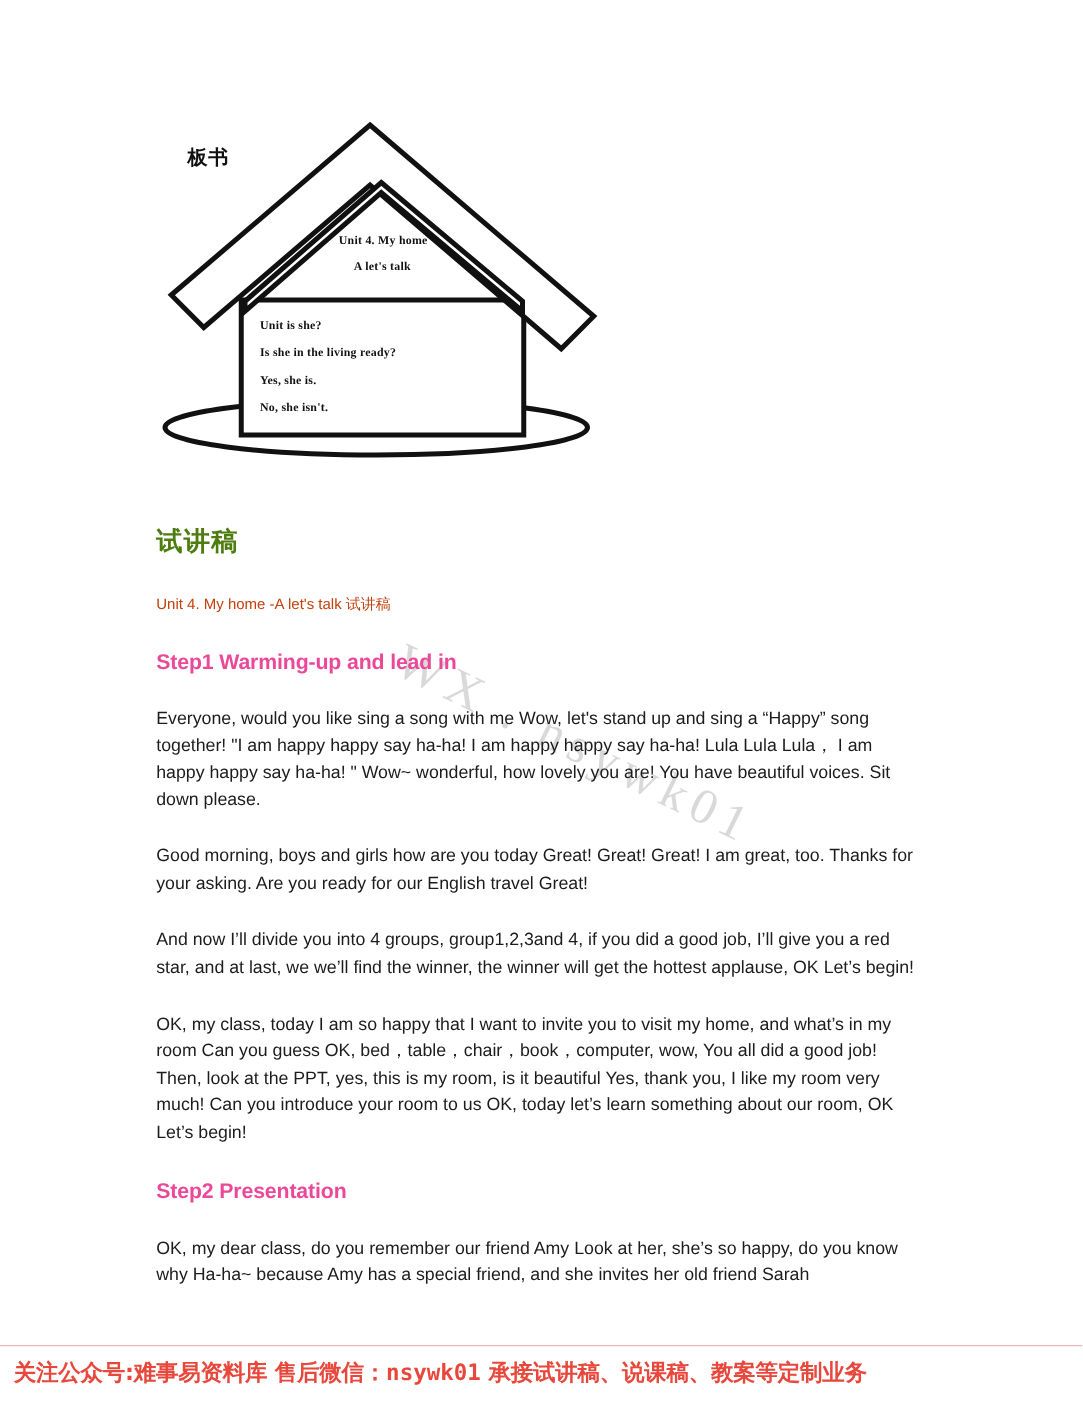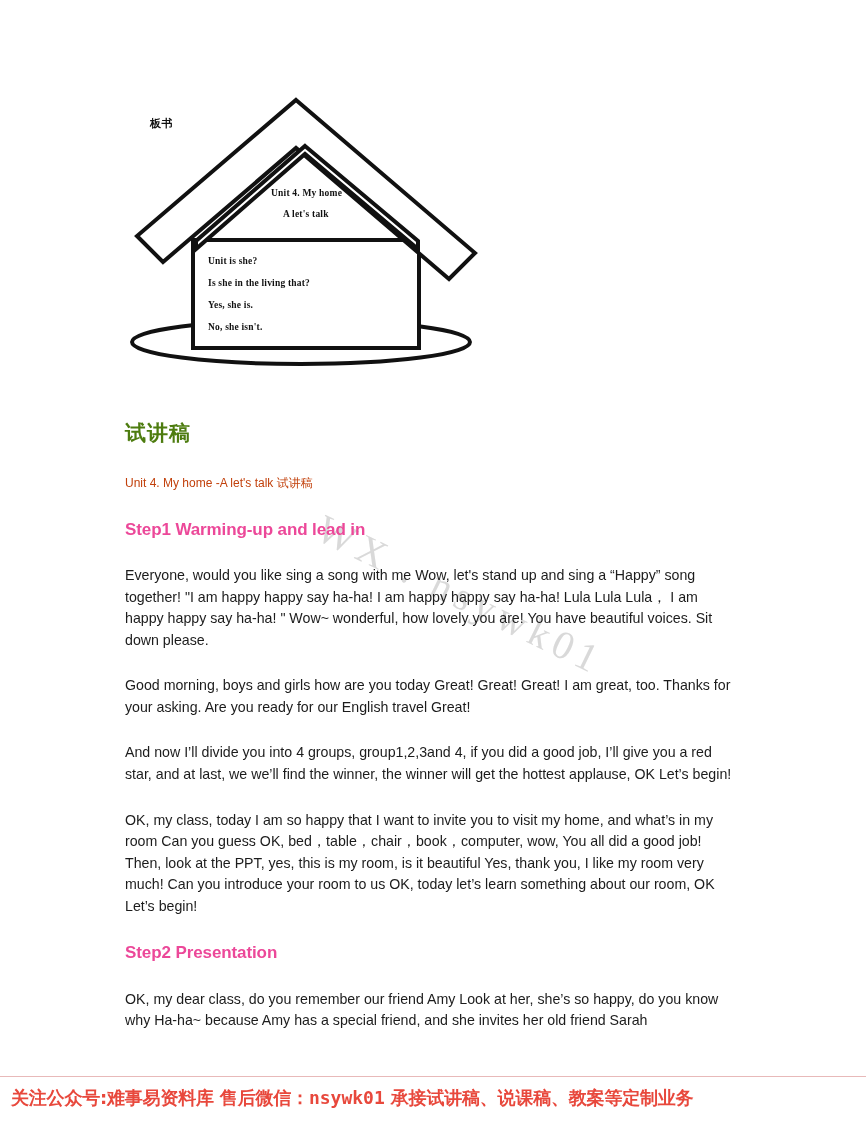--- a/index.html
+++ b/index.html
@@ -27,21 +27,21 @@
   #diagram-svg {
     position: absolute;
     left: 0;
     top: 0;
   }
   .board-label {
     position: absolute;
     left: 150px;
     top: 116px;
     font-family: "DejaVu Sans", sans-serif;
-    font-size: 11px;
+    font-size: 16px;
     font-weight: 700;
     color: #111;
     letter-spacing: 0.5px;
   }
   .house-text {
     position: absolute;
     font-family: "Liberation Serif", serif;
     font-weight: 700;
     font-size: 9.5px;
     color: #111;
@@ -155,21 +155,21 @@
     <polygon points="296,100 475,253 449,279 296,148 163,262 137,236" fill="#ffffff" stroke="#111111" stroke-width="4" stroke-linejoin="miter"></polygon>
 
     <polygon points="305,146 418,241 418,249 305,154 196,249 196,241" fill="#ffffff" stroke="#111111" stroke-width="4" stroke-linejoin="miter"></polygon>
   </svg>
 
   <div class="board-label">板书</div>
 
   <div class="house-text ht-title">Unit 4. My home</div>
   <div class="house-text ht-sub">A let's talk</div>
   <div class="house-text ht-q1">Unit is she?</div>
-  <div class="house-text ht-q2">Is she in the living that?</div>
+  <div class="house-text ht-q2">Is she in the living ready?</div>
   <div class="house-text ht-a1">Yes, she is.</div>
   <div class="house-text ht-a2">No, she isn't.</div>
 </div>
 
 <div id="watermark">WX . nsywk01</div>
 
 <div id="doc-body">
 
   <h1 class="doc-h1">试讲稿</h1>
 

